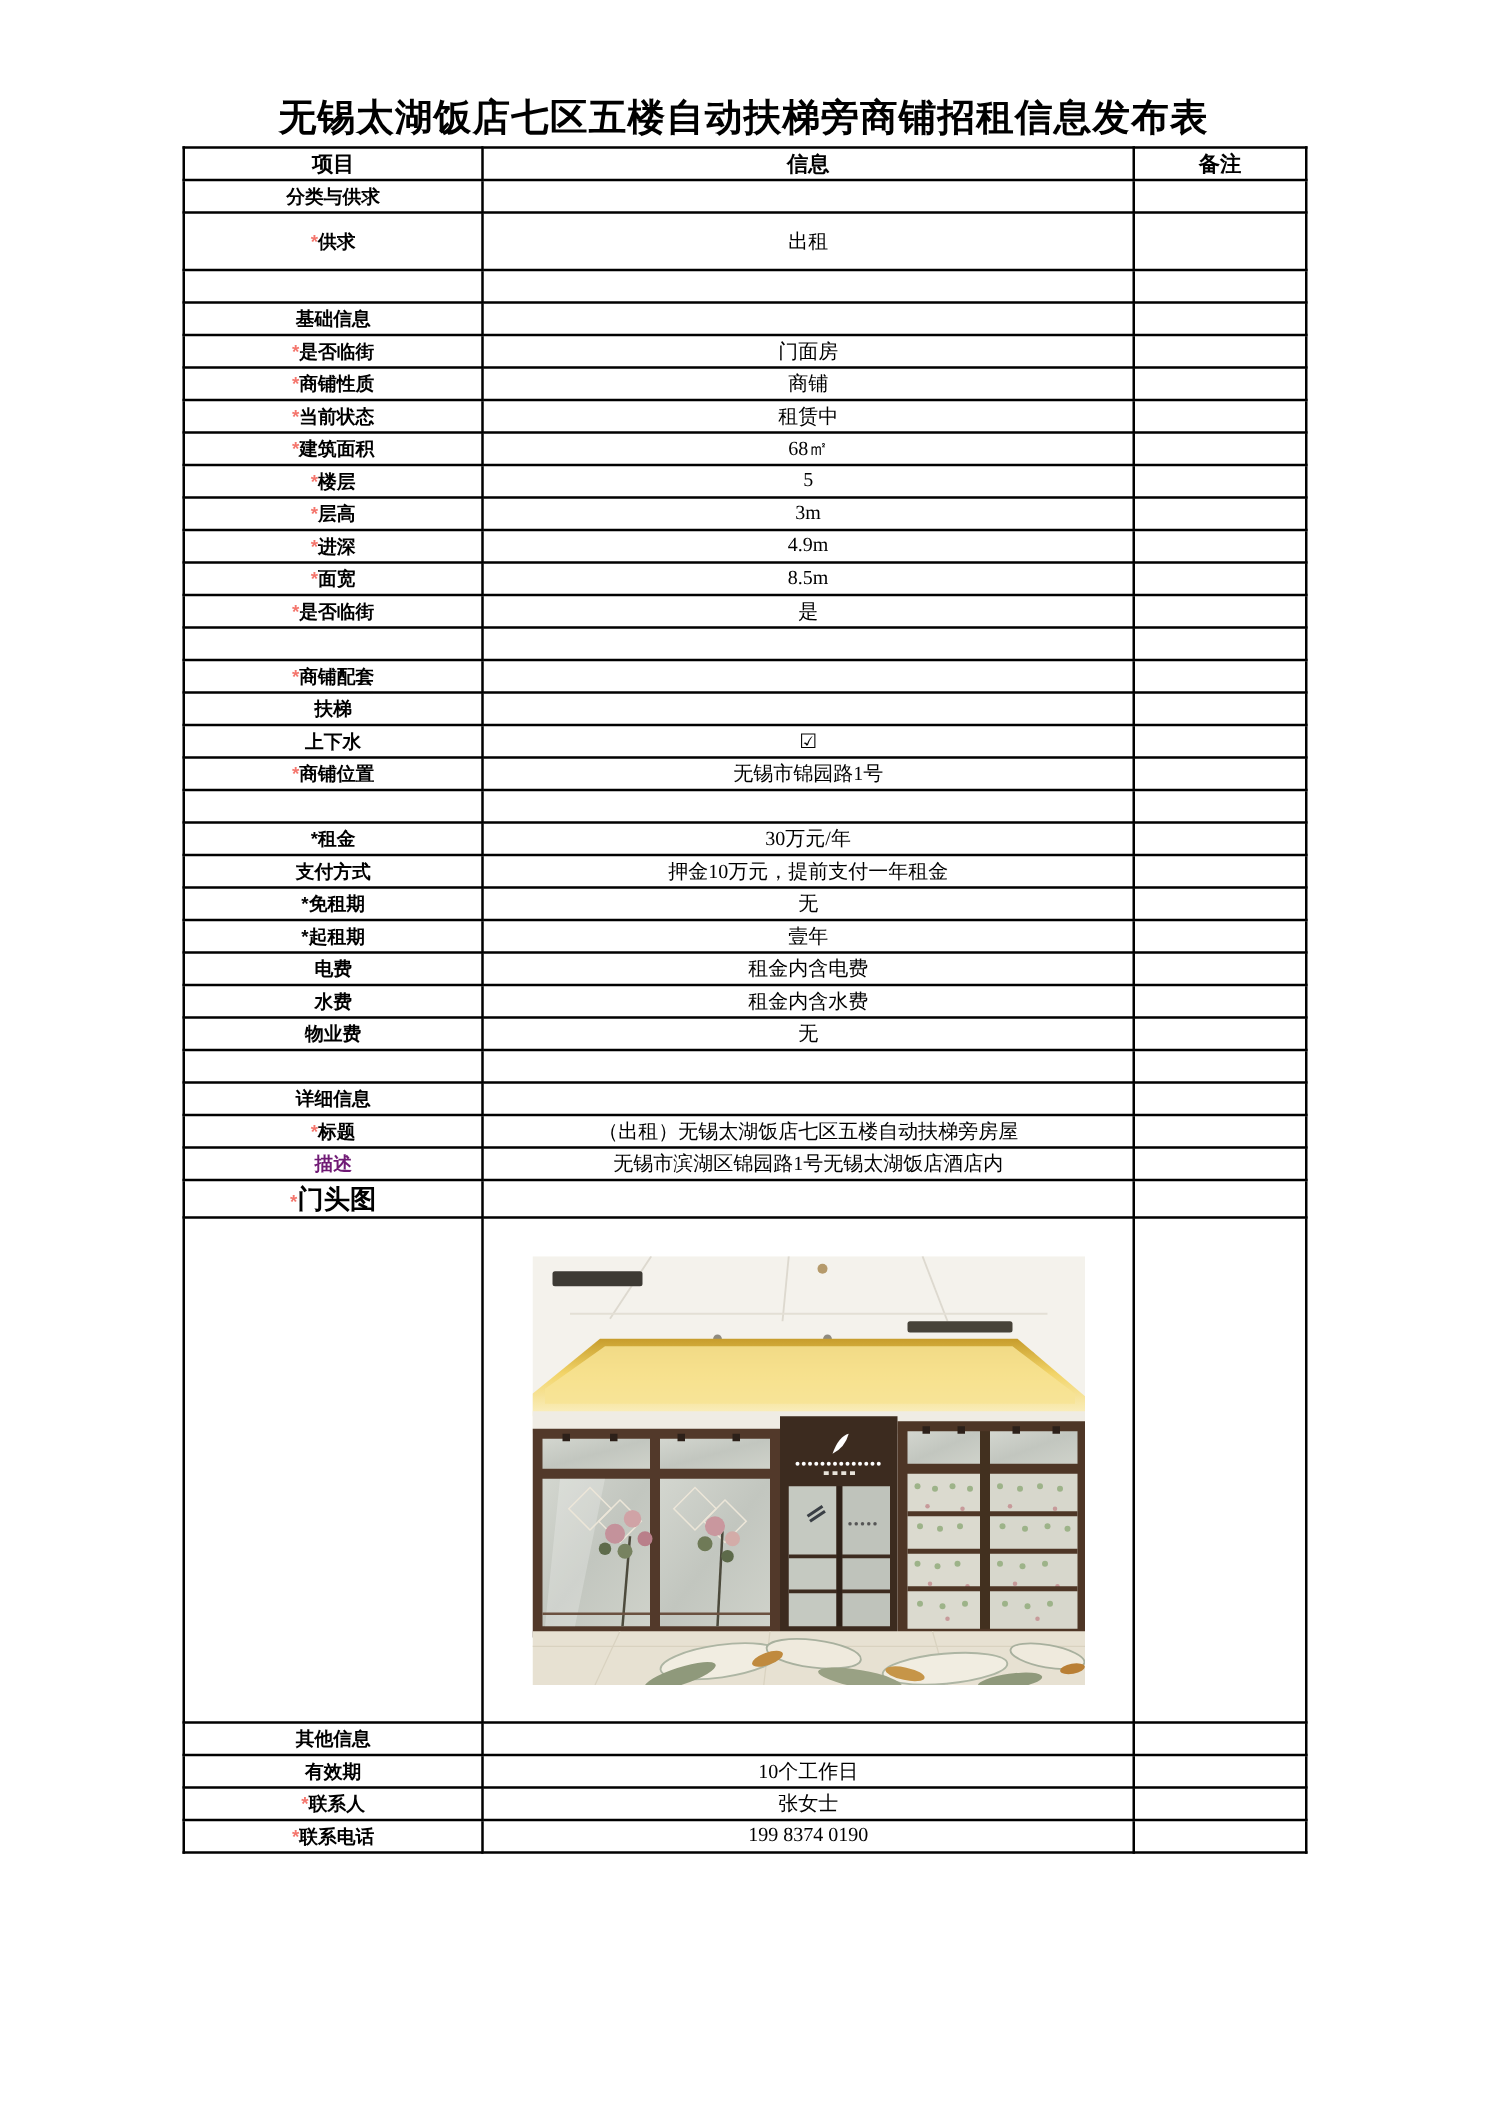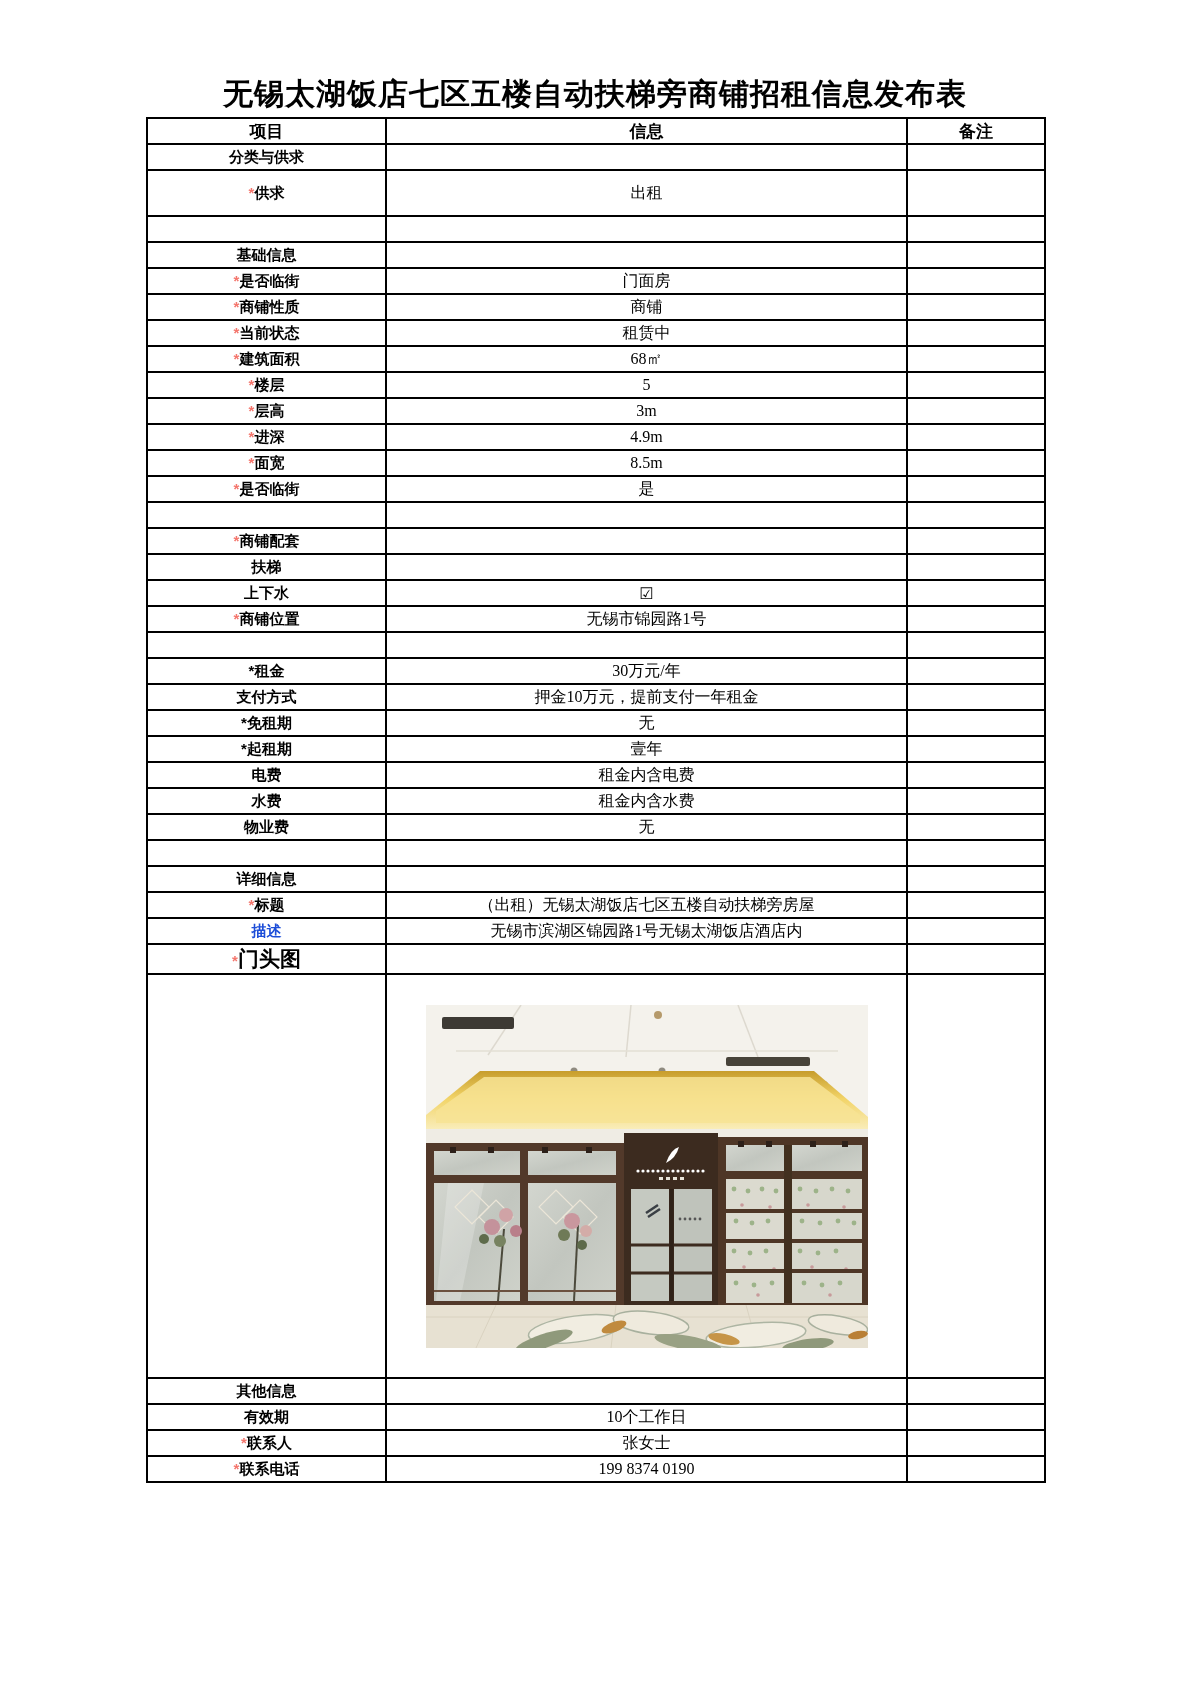--- a/index.html
+++ b/index.html
@@ -22,21 +22,21 @@
     overflow:hidden;white-space:nowrap;
   }
   .form th{height:22px;font-size:17px;font-weight:bold;}
   .form tr{height:26px;padding-left:15px;}
   tr.tall{height:46px;}
   tr.photo-row{height:404px;}
   td.c1{font-size:15px;font-weight:600;}
   td.c2{font-family:"Liberation Serif","DejaVu Serif",serif;font-size:16px;font-weight:normal;}
   .star{color:#f4766d;font-weight:600;}
   .lab{color:#000;margin-top:36px;}
-  .lab.red{color:#1d4ed8;}
+  .lab.red{color:#701a75;}
   .lab.bold{font-weight:bold;text-align:center;}
   .lab.big{font-size:21px;}
   td.photo-cell{vertical-align:middle;}
   td.photo-cell svg{display:block;margin:0 auto;}
 </style>
 </head>
 <body>
 
 <div class="page-title">无锡太湖饭店七区五楼自动扶梯旁商铺招租信息发布表</div>
 

